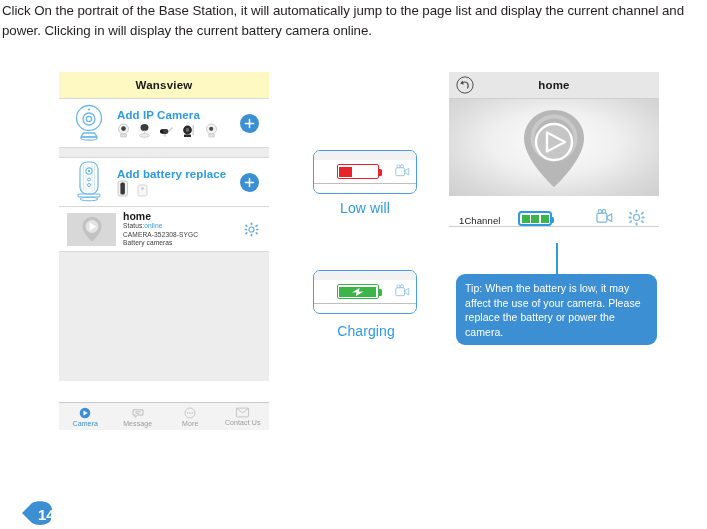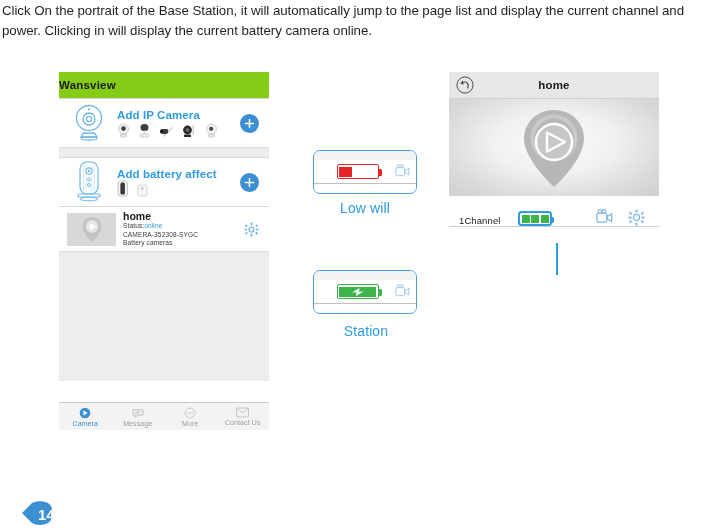--- a/index.html
+++ b/index.html
@@ -23,22 +23,22 @@
   }
 
   
   .phone {
     position: absolute;
     background: #ededed;
     overflow: hidden;
   }
   .phone-header {
     height: 26px;
-    background: #84cc16;
-    display: flex; align-items: center; justify-content: flex-start;
+    background: #fef9c3;
+    display: flex; align-items: center; justify-content: center;
     position: relative;
   }
   .phone-title {
     font-size: 11.5px; font-weight: bold; color: #1a1a1a;
     letter-spacing: .2px;
   }
 
   
   #phone-left { left: 59px; top: 72px; width: 210px; height: 358px; background:#ffffff; }
   .row-card {
@@ -260,21 +260,21 @@
           <path d="M7.5 4 V30 M10 3 V31 M16 3 V31 M18.5 4 V30" stroke="#cfe6f7" stroke-width=".9"></path>
           <circle cx="13" cy="10" r="3.1" fill="none" stroke="#6eb6e8" stroke-width="1.1"></circle>
           <circle cx="13" cy="10" r="1.2" fill="#6eb6e8"></circle>
           <circle cx="13" cy="18.5" r="1.5" fill="none" stroke="#6eb6e8" stroke-width="1"></circle>
           <circle cx="13" cy="24" r="1.5" fill="none" stroke="#6eb6e8" stroke-width="1"></circle>
           <rect x="2" y="33" width="22" height="3" rx="1.2" fill="none" stroke="#6eb6e8" stroke-width="1.1"></rect>
           <ellipse cx="13" cy="38" rx="9" ry="1.8" fill="none" stroke="#6eb6e8" stroke-width="1"></ellipse>
         </svg>
       </div>
       <div class="mid">
-        <span class="add-label">Add battery affect</span>
+        <span class="add-label">Add battery replace</span>
         <div class="cam-strip">
           <svg width="12" height="17" viewBox="0 0 12 17">
             <rect x="1" y="1" width="9.5" height="15" rx="2.2" fill="#f2f2f2" stroke="#b6b6b6" stroke-width=".7"></rect>
             <rect x="3.4" y="2.6" width="4.5" height="12" rx="1.6" fill="#3a3a3a"></rect>
           </svg>
           <svg width="12" height="14" viewBox="0 0 12 14">
             <rect x="1" y="2" width="9" height="11" rx="1.6" fill="#f6f6f6" stroke="#c4c4c4" stroke-width=".7"></rect>
             <circle cx="5.5" cy="5.5" r="1.4" fill="#cfcfcf"></circle>
           </svg>
         </div>
@@ -388,21 +388,21 @@
       <div class="batt-spacer"></div>
       <svg width="15" height="15" viewBox="0 0 18 18">
         <rect x="1" y="4.5" width="10.5" height="9.5" rx="1.6" fill="none" stroke="#9fc8e6" stroke-width="1.2"></rect>
         <path d="M11.8 8 L16.6 5.2 V13.2 L11.8 10.4 Z" fill="none" stroke="#9fc8e6" stroke-width="1.2"></path>
         <circle cx="4.2" cy="2.6" r="1.8" fill="none" stroke="#9fc8e6" stroke-width="1.1"></circle>
         <circle cx="8.4" cy="2.6" r="1.8" fill="none" stroke="#9fc8e6" stroke-width="1.1"></circle>
       </svg>
     </div>
     <div class="strip-bot"></div>
   </div>
-  <div class="batt-caption" style="left:296px; top:323px;">Station</div>
+  <div class="batt-caption" style="left:296px; top:323px;">Charging</div>
 
   <div id="right-wrap">
     <div class="rp-header">
       <div class="rp-back">
         <svg width="18" height="18" viewBox="0 0 20 20">
           <circle cx="10" cy="10" r="9" fill="none" stroke="#4d4d4d" stroke-width="1.1"></circle>
           <path d="M7 7.2 C12 5.5 15 8.5 12.8 13.8" fill="none" stroke="#4d4d4d" stroke-width="1.3"></path>
           <path d="M4.6 8.4 L7.6 5 L8.6 9.6 Z" fill="#4d4d4d"></path>
         </svg>
       </div>
@@ -447,20 +447,21 @@
             <rect x="15.8" y="3.2" width="2.2" height="3.7" rx="1" transform="rotate(45 16.9 5.0)"></rect>
             <rect x="2.0" y="13.1" width="2.2" height="3.7" rx="1" transform="rotate(45 3.1 14.9)"></rect>
           </g>
         </svg>
       </div>
     </div>
   </div>
 
   <div class="connector" style="left:556px; top:243px; height:32px;"></div>
 
+  <div class="tooltip">Tip: When the battery is low, it may affect the use of your camera. Please replace the battery or power the camera.</div>
 
   <div class="page-badge">
     <svg width="44" height="26" viewBox="0 0 44 26">
       <path d="M0 13 L10 3 C14 0.5 22 0.5 26 3 C32 6 32 20 26 23 C22 25.5 14 25.5 10 23 Z" fill="#3d8fd4"></path>
     </svg>
     <span class="page-num">14</span>
   </div>
 
 </div>
 

